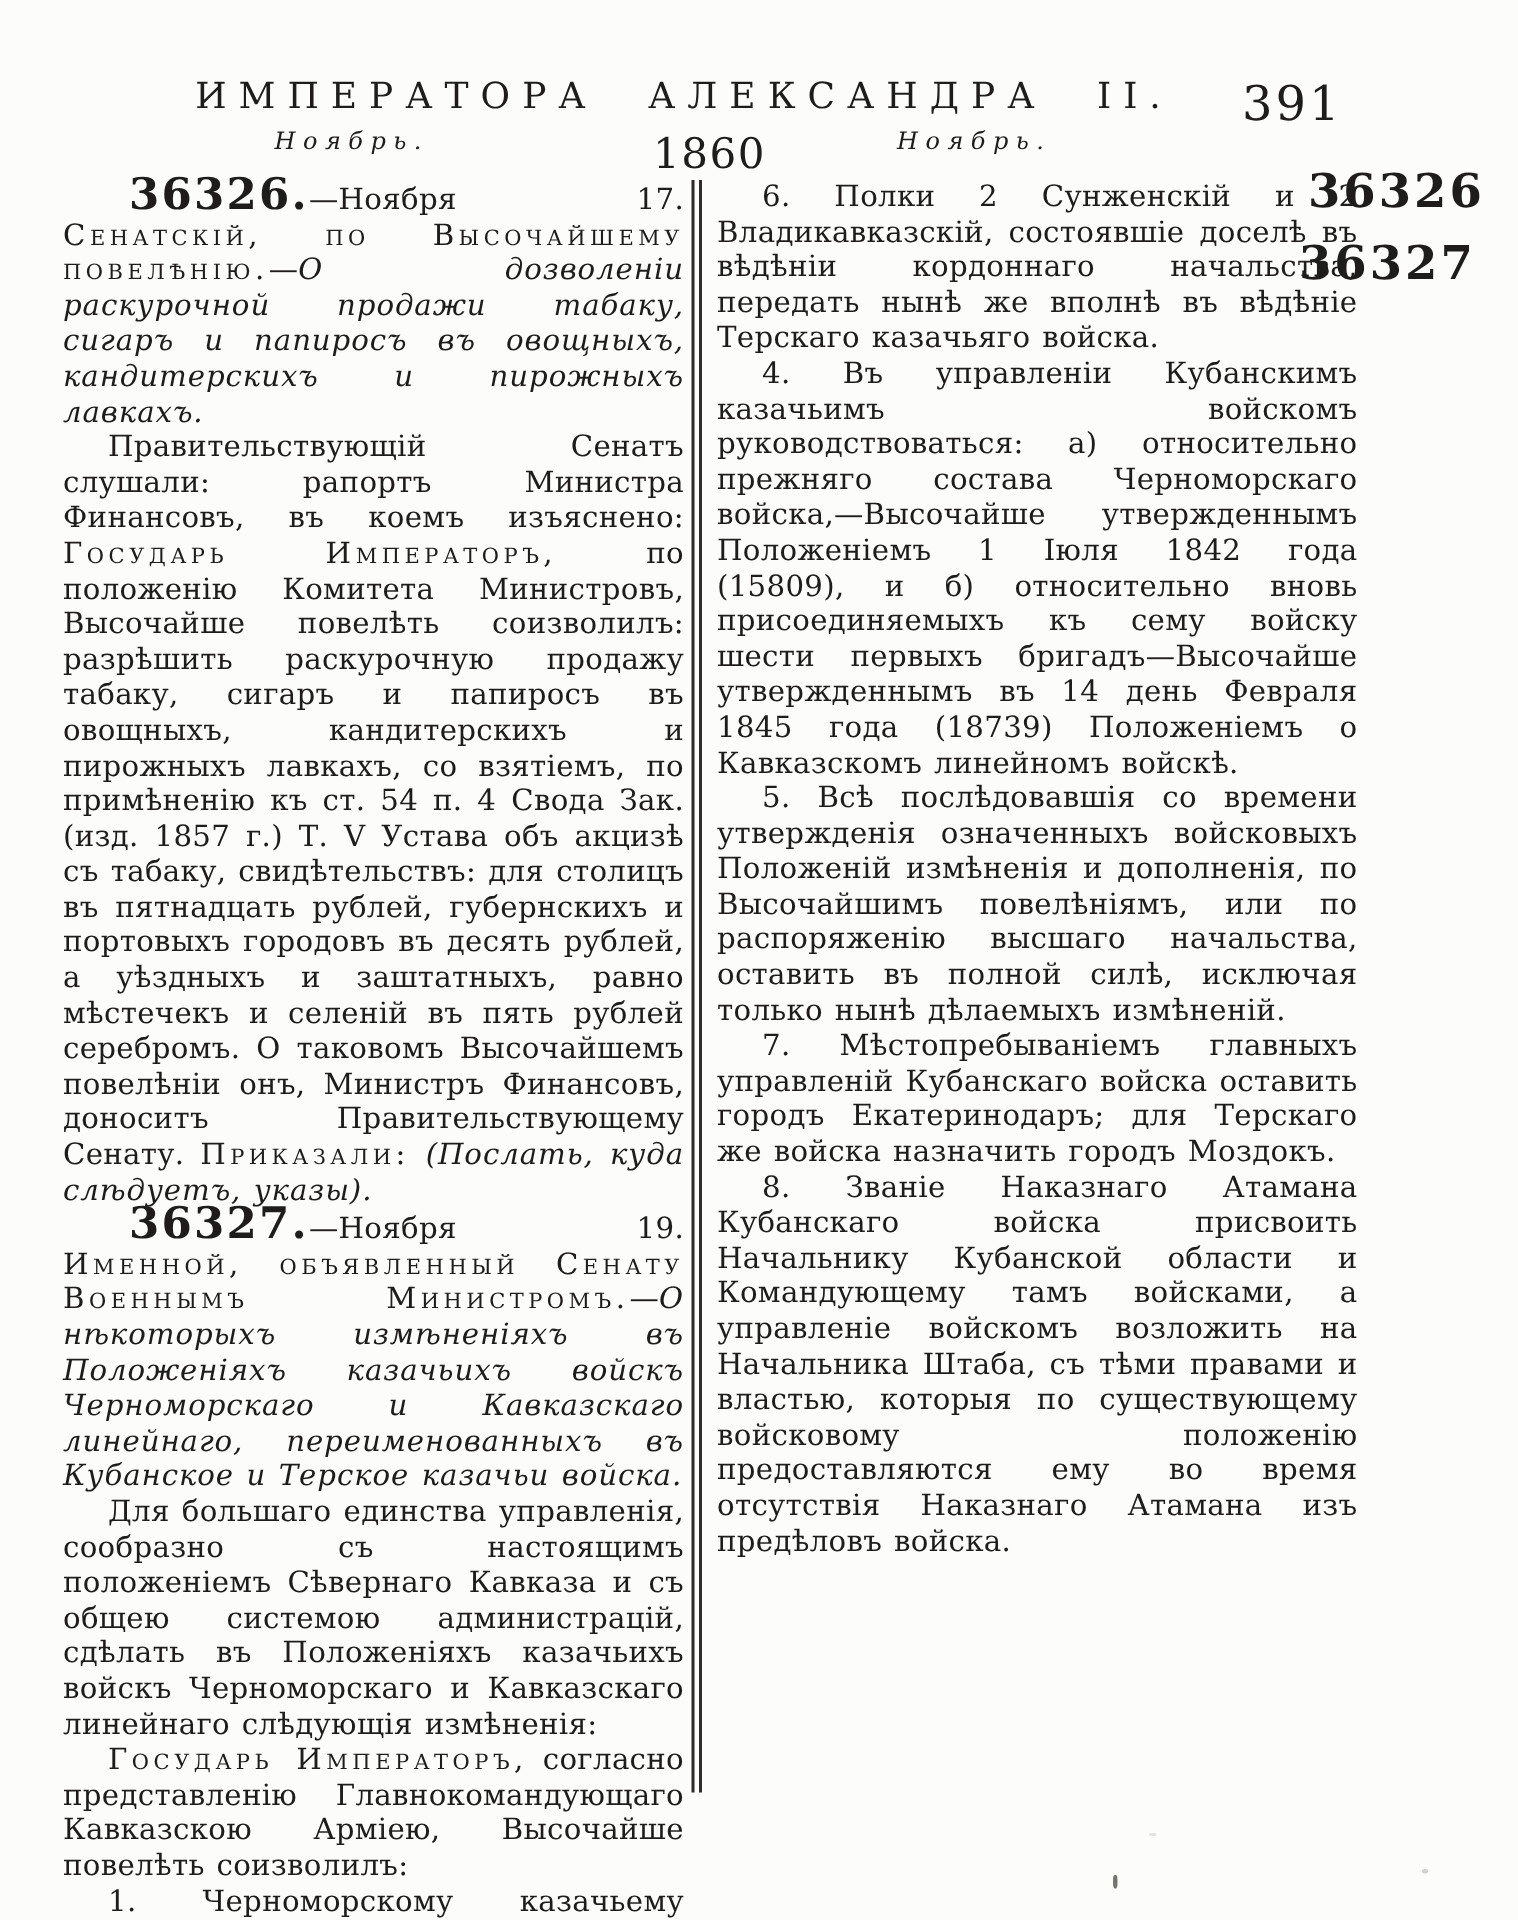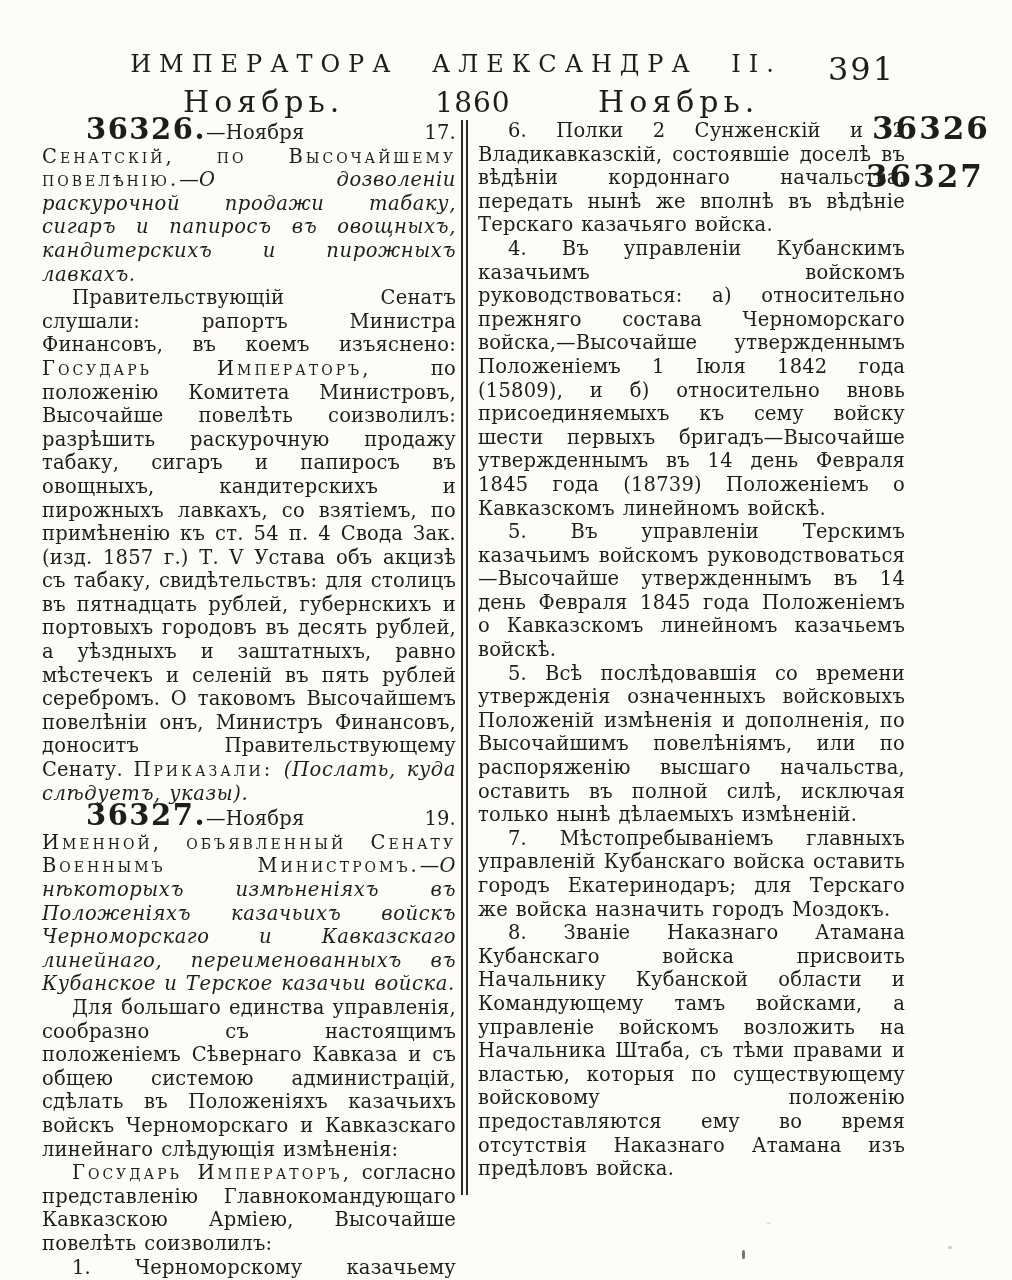--- a/index.html
+++ b/index.html
@@ -26,23 +26,24 @@
   }
   .page-number {
     position: absolute;
     top: 50px; left: 828px;
     font-size: 32px;
     letter-spacing: 2px;
   }
   .month-label {
     position: absolute;
     top: 84px;
-    font-size: 30px;
+    font-style: italic;
+    font-size: 16px;
     letter-spacing: 5px;
-    text-align: center;
+    text-align: left;
     white-space: nowrap;
   }
   .month-left  { left: 183px; width: 130px; }
   .month-right { left: 598px; width: 130px; }
   .year-label {
     position: absolute;
     top: 86px; left: 413px; width: 120px;
     text-align: center;
     font-size: 28px;
     letter-spacing: 1px;
@@ -127,21 +128,20 @@
       <p class="para body"><span class="seg-plain">Для большаго единства управленія, сообразно съ настоящимъ положеніемъ Сѣвернаго Кавказа и съ общею системою администрацій, сдѣлать въ Положеніяхъ казачьихъ войскъ Черноморскаго и Кавказскаго линейнаго слѣдующія измѣненія:</span></p>
       <p class="para body"><span class="seg-smallcaps">Государь Императоръ</span><span class="seg-plain">, согласно представленію Главнокомандующаго Кавказскою Арміею, Высочайше повелѣть соизволилъ:</span></p>
       <p class="para body"><span class="seg-plain">1. Черноморскому казачьему войску именоваться «Кубанскимъ казачьимъ войскомъ». Въ составъ Кубанскаго казачьяго войска обратить первыя шесть бригадъ Кавказскаго линейнаго войска, въ полномъ составѣ, съ землею, которою онѣ доселѣ пользовались, со всѣми войсковыми и общественными заведеніями и зданіями, въ раіонѣ этихъ бригадъ находящимися.</span></p>
     </div>
 
   <div class="divider"></div>
 
   <div class="column right-column">
       <p class="para body"><span class="seg-plain">6. Полки 2 Сунженскій и 2 Владикавказскій, состоявшіе доселѣ въ вѣдѣніи кордоннаго начальства, передать нынѣ же вполнѣ въ вѣдѣніе Терскаго казачьяго войска.</span></p>
       <p class="para body"><span class="seg-plain">4. Въ управленіи Кубанскимъ казачьимъ войскомъ руководствоваться: а) относительно прежняго состава Черноморскаго войска,—Высочайше утвержденнымъ Положеніемъ 1 Іюля 1842 года (15809), и б) относительно вновь присоединяемыхъ къ сему войску шести первыхъ бригадъ—Высочайше утвержденнымъ въ 14 день Февраля 1845 года (18739) Положеніемъ о Кавказскомъ линейномъ войскѣ.</span></p>
-      <p class="para body"><span class="seg-plain">5. Въ управленіи Терскимъ казачьимъ войскомъ руководствоваться—Высочайше утвержденнымъ въ 14 день Февраля 1845 года Положеніемъ о Кавказскомъ линейномъ казачьемъ войскѣ.</span></p>
       <p class="para body"><span class="seg-plain">5. Всѣ послѣдовавшія со времени утвержденія означенныхъ войсковыхъ Положеній измѣненія и дополненія, по Высочайшимъ повелѣніямъ, или по распоряженію высшаго начальства, оставить въ полной силѣ, исключая только нынѣ дѣлаемыхъ измѣненій.</span></p>
       <p class="para body"><span class="seg-plain">7. Мѣстопребываніемъ главныхъ управленій Кубанскаго войска оставить городъ Екатеринодаръ; для Терскаго же войска назначить городъ Моздокъ.</span></p>
       <p class="para body"><span class="seg-plain">8. Званіе Наказнаго Атамана Кубанскаго войска присвоить Начальнику Кубанской области и Командующему тамъ войсками, а управленіе войскомъ возложить на Начальника Штаба, съ тѣми правами и властью, которыя по существующему войсковому положенію предоставляются ему во время отсутствія Наказнаго Атамана изъ предѣловъ войска.</span></p>
     </div>
 
   <div class="margin-number n1">36326</div>
 
   <div class="margin-number n2">36327</div>
 
   <div class="speck s1"></div>

